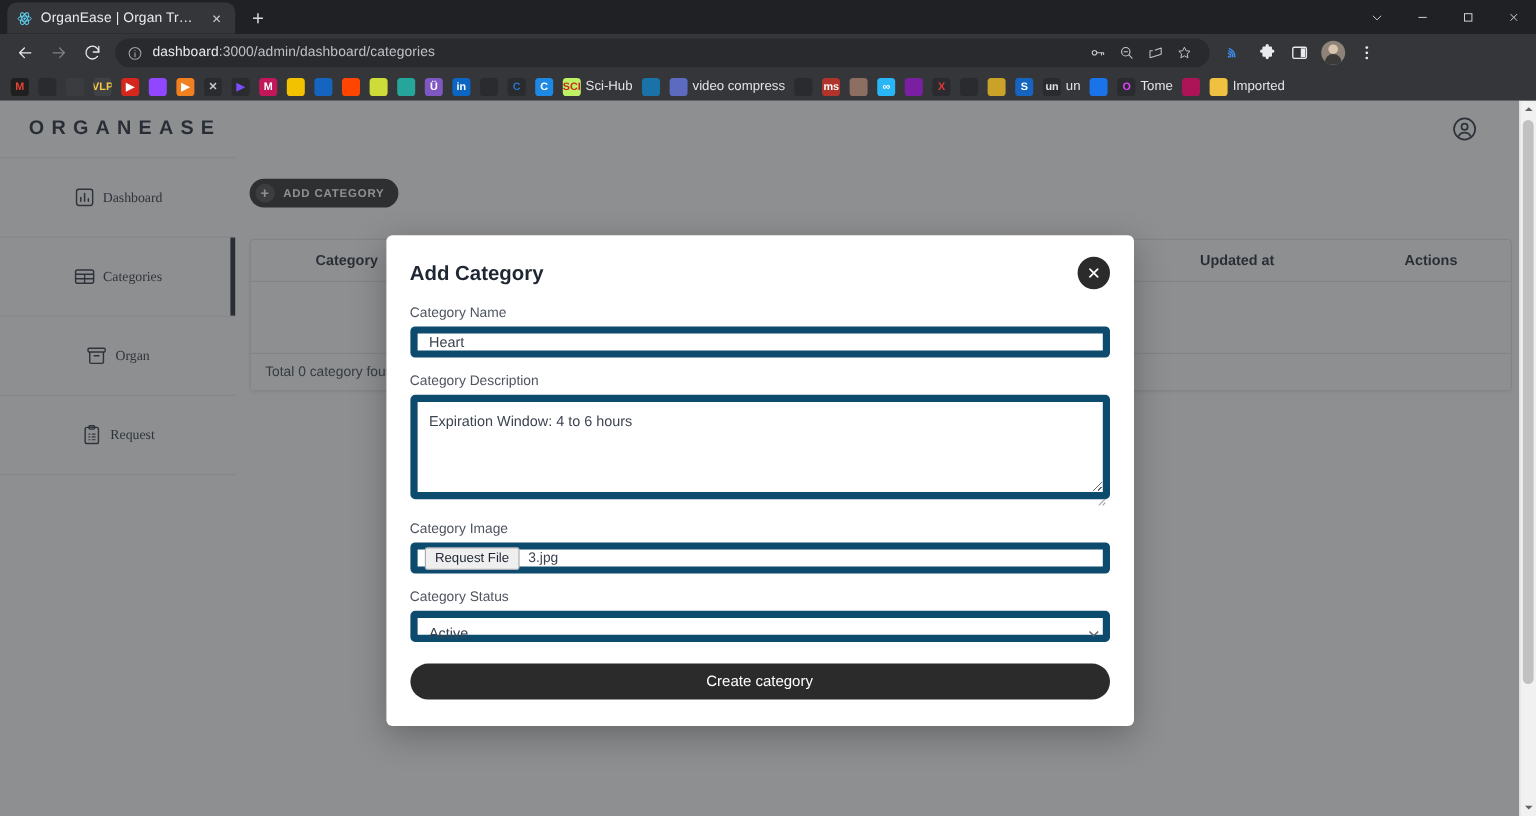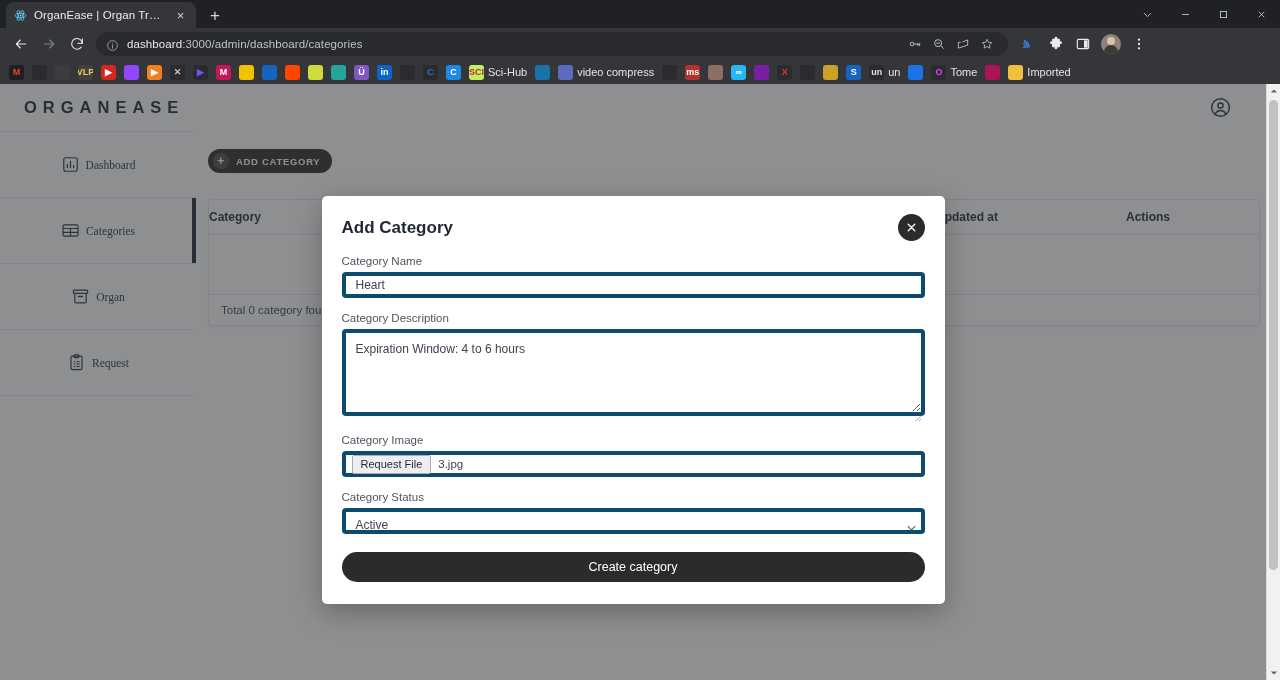--- a/index.html
+++ b/index.html
@@ -118,21 +118,21 @@
   .add-plus {
     width: 16px; height: 16px; border-radius: 50%; background: #4a4a4a; color: #fff;
     display: flex; align-items: center; justify-content: center; font-size: 12px; line-height: 1;
   }
   .table-card {
     margin-top: 26px; border: 1px solid #e4e7ea; border-radius: 4px; background: #fff;
     box-shadow: 0 1px 3px rgba(0,0,0,.06); overflow: hidden; width: 1052px;
   }
   .thead { display: flex; border-bottom: 1px solid #e4e7ea; }
   .th {
-    padding: 10px 0; font-size: 12px; font-weight: bold; color: #1f2733; text-align: left;
+    padding: 10px 0; font-size: 12px; font-weight: bold; color: #1f2733; text-align: center;
   }
   .th.c1 { flex: 0 0 160px; }
   .th.c2 { flex: 1; }
   .th.c3 { flex: 0 0 190px; }
   .th.c4 { flex: 0 0 133px; }
   .tbody-empty { height: 60px; border-bottom: 1px solid #e4e7ea; }
   .tfoot { padding: 9px 12px; font-size: 11.5px; color: #3c4450; }
 
   
   .overlay {
@@ -145,21 +145,21 @@
   }
   .modal-head { display: flex; align-items: center; justify-content: space-between; }
   .modal-title { font-size: 17px; font-weight: bold; color: #1f2733; }
   .modal-close {
     width: 27px; height: 27px; border-radius: 50%; background: #2b2b2b; color: #fff;
     display: flex; align-items: center; justify-content: center;
   }
   .field { margin-top: 14px; }
   .field-label { font-size: 11.5px; color: #4f5560; display: block; margin-bottom: 5px; }
   .input, .textarea, .select, .filebox {
-    width: 100%; border: 4px solid #0c4a6e; border-radius: 4px; background: #fff;
+    width: 100%; border: 6px solid #0c4a6e; border-radius: 4px; background: #fff;
     font-family: "Liberation Sans", sans-serif; font-size: 12px; color: #3c4450;
   }
   .input { height: 26px; padding: 0 10px; line-height: 26px; }
   .textarea { height: 87px; padding: 8px 10px; resize: vertical; line-height: 1.4; position: relative; }
   .ta-wrap { position: relative; }
   .ta-grip {
     position: absolute; right: 3px; bottom: 3px; width: 9px; height: 9px; pointer-events: none;
   }
   .filebox { height: 26px; display: flex; align-items: center; padding: 0 6px; gap: 7px; }
   .choose {

